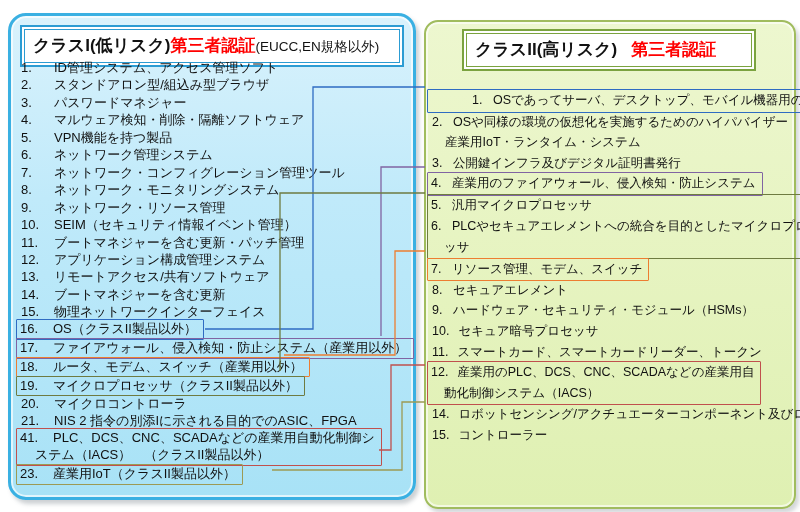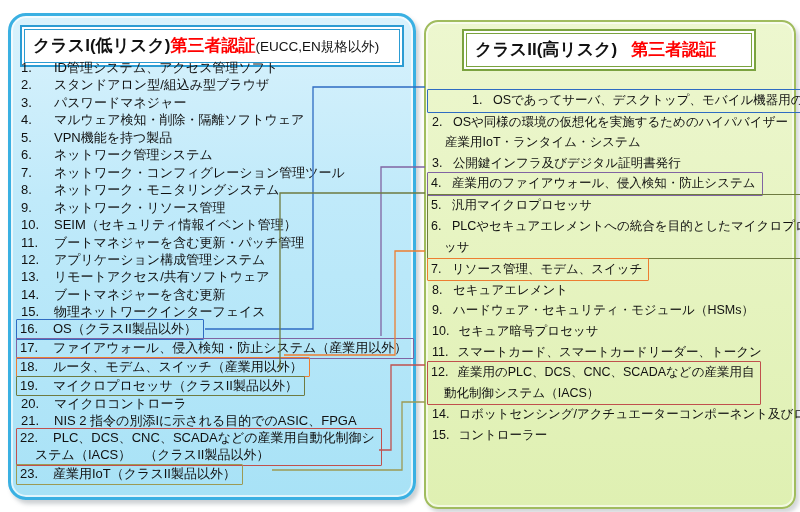--- a/index.html
+++ b/index.html
@@ -107,21 +107,21 @@
         <div class="item boxed" style="border-color: rgb(110, 123, 65);">
           <div class="line"><span class="num">19.</span><span>マイクロプロセッサ（クラスII製品以外）</span></div>
         </div>
         <div class="item">
           <div class="line"><span class="num">20.</span><span>マイクロコントローラ</span></div>
         </div>
         <div class="item">
           <div class="line"><span class="num">21.</span><span>NIS 2 指令の別添Iに示される目的でのASIC、FPGA</span></div>
         </div>
         <div class="item boxed" style="border-color: rgb(192, 80, 77);">
-          <div class="line"><span class="num">22.</span><span>PLC、DCS、CNC、SCADAなどの産業用自動化制御シ</span></div>
+          <div class="line"><span class="num">41.</span><span>PLC、DCS、CNC、SCADAなどの産業用自動化制御シ</span></div>
           <div class="line cont"><span>ステム（IACS）　（クラスII製品以外）</span></div>
         </div>
         <div class="item boxed" style="border-color: rgb(156, 154, 84);">
           <div class="line"><span class="num">23.</span><span>産業用IoT（クラスII製品以外）</span></div>
         </div>
       </div>
   </div>
 
   <div class="panel panel-right">
     <div class="hdr">

